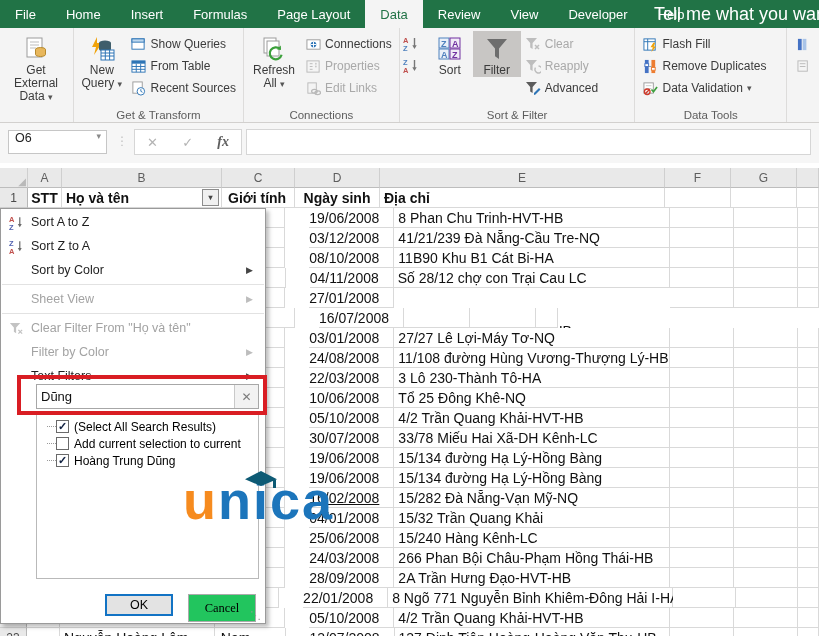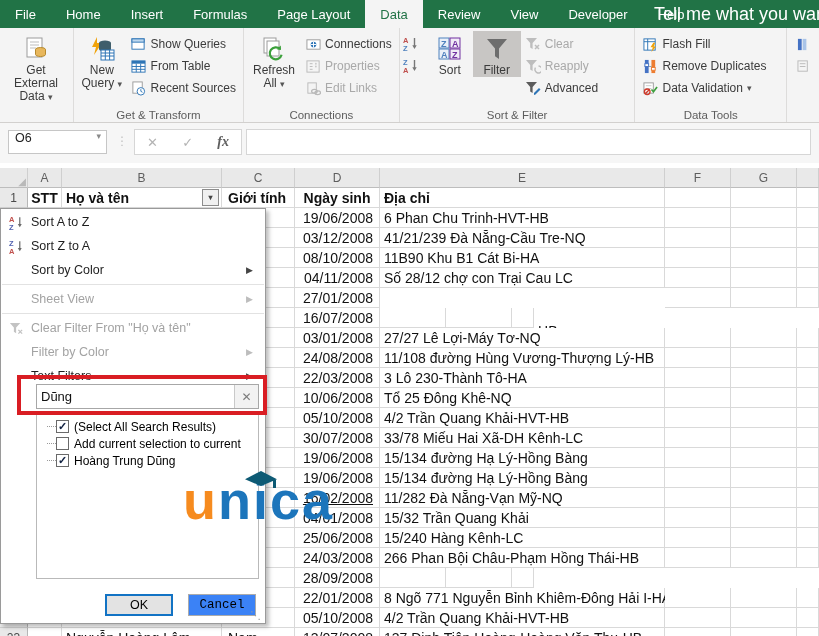--- a/index.html
+++ b/index.html
@@ -59,21 +59,21 @@
   .corner-tri { position:absolute; right:1px; bottom:0; font-size:10px; color:#b9b9b9; line-height:10px; }
   .cell { border-right:1px solid #d9d9d9; border-bottom:1px solid #d9d9d9; font-size:14px;
           color:#111; display:flex; align-items:center; overflow:visible; white-space:nowrap;
           background:#fff; position:relative; }
   .rh { background:#e9e9e9; border-right:1px solid #b7b7b7; border-bottom:1px solid #cfcfcf;
         font-size:12px; color:#4a4a4a; display:flex; align-items:center; justify-content:center; }
   .bold { font-weight:bold; }
   .ctr { justify-content:center; }
   .padl { padding-left:4px; }
   .padl6 { padding-left:6px; }
-  .date { justify-content:flex-end; padding-right:6px; }
+  .date { justify-content:flex-end; padding-right:14px;margin-left:24px; }
   .b1filter { position:absolute; right:2px; top:1px; width:17px; height:17px; background:#f0f0f0;
               border:1px solid #8c8c8c; display:flex; align-items:center; justify-content:center;
               font-size:8px; color:#444; }
 
   
   #menu { position:absolute; left:0; top:208px; width:266px; height:416px; background:#fff;
           border:1px solid #9a9a9a; box-shadow:3px 3px 4px rgba(0,0,0,.25); z-index:30; }
   .mi { display:flex; align-items:center; height:24px; font-size:12.5px; color:#1e1e1e;
         position:relative; cursor:default; }
   .mi .mico { width:30px; display:flex; justify-content:center; align-items:center; }
@@ -88,22 +88,22 @@
   #searchclear { width:24px; border-left:1px solid #c9c9c9; background:#f2f2f2; color:#7a7a7a;
                  font-size:12px; display:flex; align-items:center; justify-content:center; cursor:default; }
   #clist { position:absolute; left:35px; top:206px; width:223px; height:164px;
            border:1px solid #b9b9b9; border-top:none; background:#fff; padding-top:3px; }
   .crow { display:flex; align-items:center; height:17px; font-size:12px; color:#000; }
   .guide { width:9px; height:1px; border-top:1px dotted #9a9a9a; margin-left:10px; }
   .cb { width:13px; height:13px; border:1px solid #6a6a6a; background:#fff; margin-right:5px;
         font-size:11px; line-height:11px; text-align:center; color:#102040; font-weight:bold; }
   #okbtn { position:absolute; left:104px; top:385px; width:68px; height:22px; background:#e3e3e3;
            border:2px solid #1273c4; font-size:12.5px; font-family:"Liberation Sans",sans-serif; }
-  #cancelbtn { position:absolute; left:187px; top:385px; width:68px; height:22px; background:#3b82f6;
-               border:1px solid #ababab; font-size:12.5px; font-family:Liberation Mono, monospace; }
+  #cancelbtn { position:absolute; left:187px; top:385px; width:68px; height:28px; background:#22c55e;
+               border:1px solid #ababab; font-size:12.5px; font-family:Liberation Serif, serif; }
   #grip { position:absolute; right:4px; bottom:1px; color:#9a9a9a; font-size:11px; }
 
   
   #redbox { position:absolute; left:17px; top:375px; width:250px; height:40px;
             border:4px solid #d91d23; z-index:40; pointer-events:none; }
 
   
   #watermark { position:absolute; left:183px; top:472px; z-index:50; font-weight:bold;
                font-size:54px; letter-spacing:2px; line-height:56px; pointer-events:none; }
   #watermark .wu { color:#f68b1f; }
@@ -433,21 +433,21 @@
       <div class="cell bold" style="width: 66px;"></div>
       <div class="cell bold" style="width: 66px;"></div>
       <div class="cell bold" style="width: 22px;"></div>
     </div>
     <div class="grow">
       <div class="rh" style="width: 28px;">2</div>
       <div class="cell" style="width: 34px;"></div>
       <div class="cell" style="width: 160px;"></div>
       <div class="cell" style="width: 73px;"></div>
       <div class="cell date" style="width: 85px;">19/06/2008</div>
-      <div class="cell padl" style="width: 285px;">6 Phan Chu Trinh-HVT-HB</div>
+      <div class="cell padl" style="width: 285px;">8 Phan Chu Trinh-HVT-HB</div>
       <div class="cell" style="width: 66px;"></div>
       <div class="cell" style="width: 66px;"></div>
       <div class="cell" style="width: 22px;"></div>
     </div>
     <div class="grow">
       <div class="rh" style="width: 28px;">3</div>
       <div class="cell" style="width: 34px;"></div>
       <div class="cell" style="width: 160px;"></div>
       <div class="cell" style="width: 73px;"></div>
       <div class="cell date" style="width: 85px;">03/12/2008</div>
@@ -586,21 +586,21 @@
       <div class="cell" style="width: 66px;"></div>
       <div class="cell" style="width: 66px;"></div>
       <div class="cell" style="width: 22px;"></div>
     </div>
     <div class="grow">
       <div class="rh" style="width: 28px;">16</div>
       <div class="cell" style="width: 34px;"></div>
       <div class="cell" style="width: 160px;"></div>
       <div class="cell" style="width: 73px;"></div>
       <div class="cell date" style="width: 85px; text-decoration: underline;">16/02/2008</div>
-      <div class="cell padl" style="width: 285px;">11/282 Đà Nẵng-Vạn Mỹ-NQ</div>
+      <div class="cell padl" style="width: 285px;">15/282 Đà Nẵng-Vạn Mỹ-NQ</div>
       <div class="cell" style="width: 66px;"></div>
       <div class="cell" style="width: 66px;"></div>
       <div class="cell" style="width: 22px;"></div>
     </div>
     <div class="grow">
       <div class="rh" style="width: 28px;">17</div>
       <div class="cell" style="width: 34px;"></div>
       <div class="cell" style="width: 160px;"></div>
       <div class="cell" style="width: 73px;"></div>
       <div class="cell date" style="width: 85px;">04/01/2008</div>
@@ -630,20 +630,21 @@
       <div class="cell" style="width: 66px;"></div>
       <div class="cell" style="width: 66px;"></div>
       <div class="cell" style="width: 22px;"></div>
     </div>
     <div class="grow">
       <div class="rh" style="width: 28px;">20</div>
       <div class="cell" style="width: 34px;"></div>
       <div class="cell" style="width: 160px;"></div>
       <div class="cell" style="width: 73px;"></div>
       <div class="cell date" style="width: 85px;">28/09/2008</div>
+      <div class="cell padl" style="width: 285px;">2A Trần Hưng Đạo-HVT-HB</div>
       <div class="cell" style="width: 66px;"></div>
       <div class="cell" style="width: 66px;"></div>
       <div class="cell" style="width: 22px;"></div>
     </div>
     <div class="grow">
       <div class="rh" style="width: 28px;">21</div>
       <div class="cell" style="width: 34px;"></div>
       <div class="cell" style="width: 160px;"></div>
       <div class="cell" style="width: 73px;"></div>
       <div class="cell date" style="width: 85px;">22/01/2008</div>

